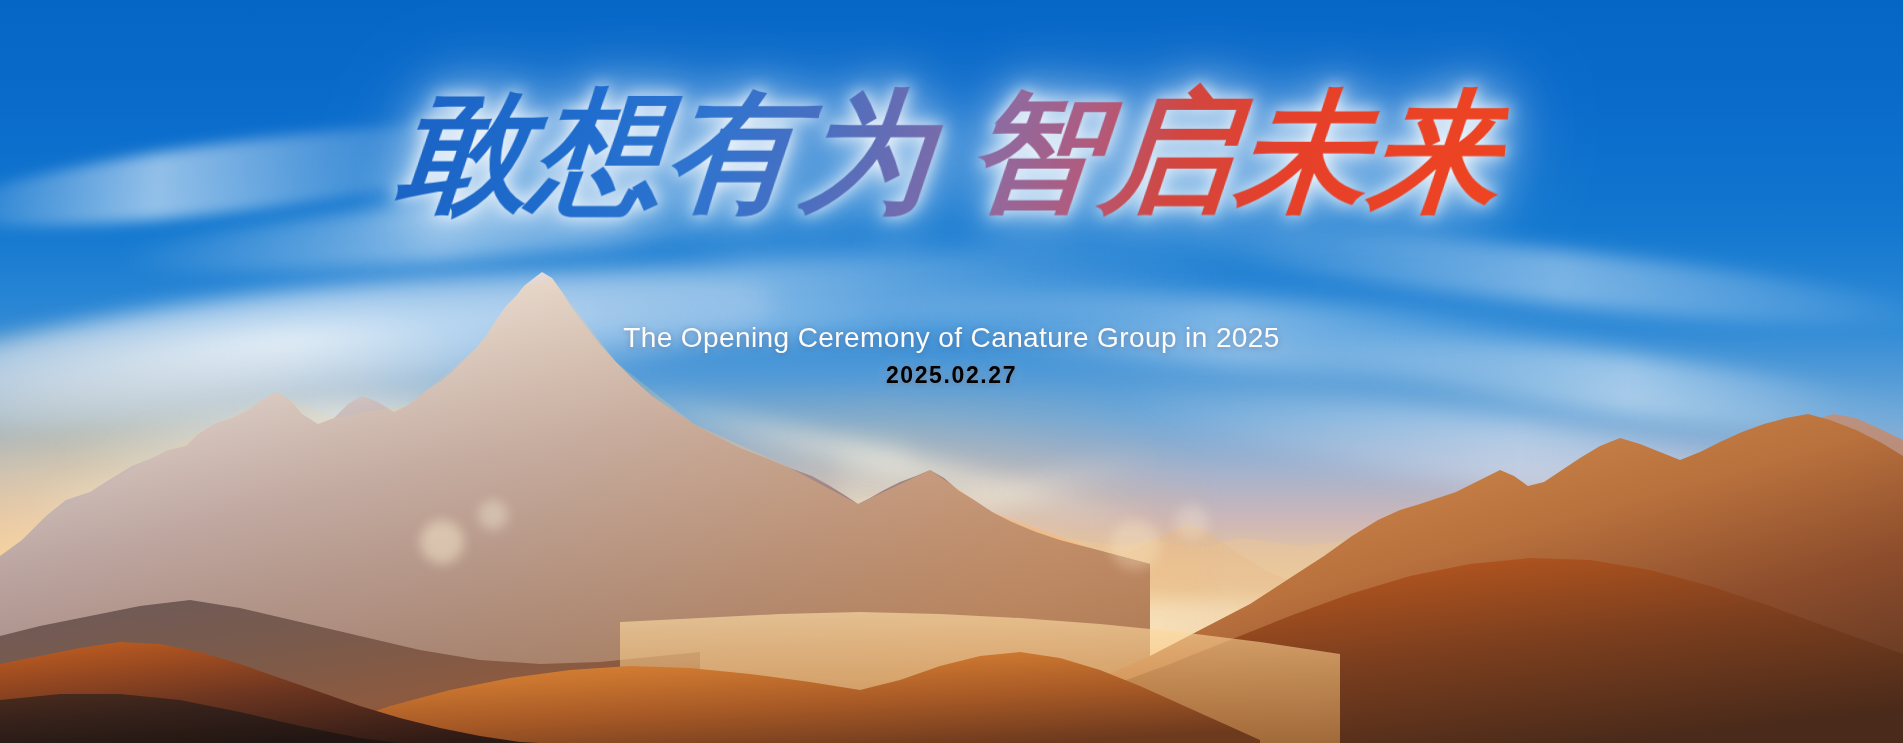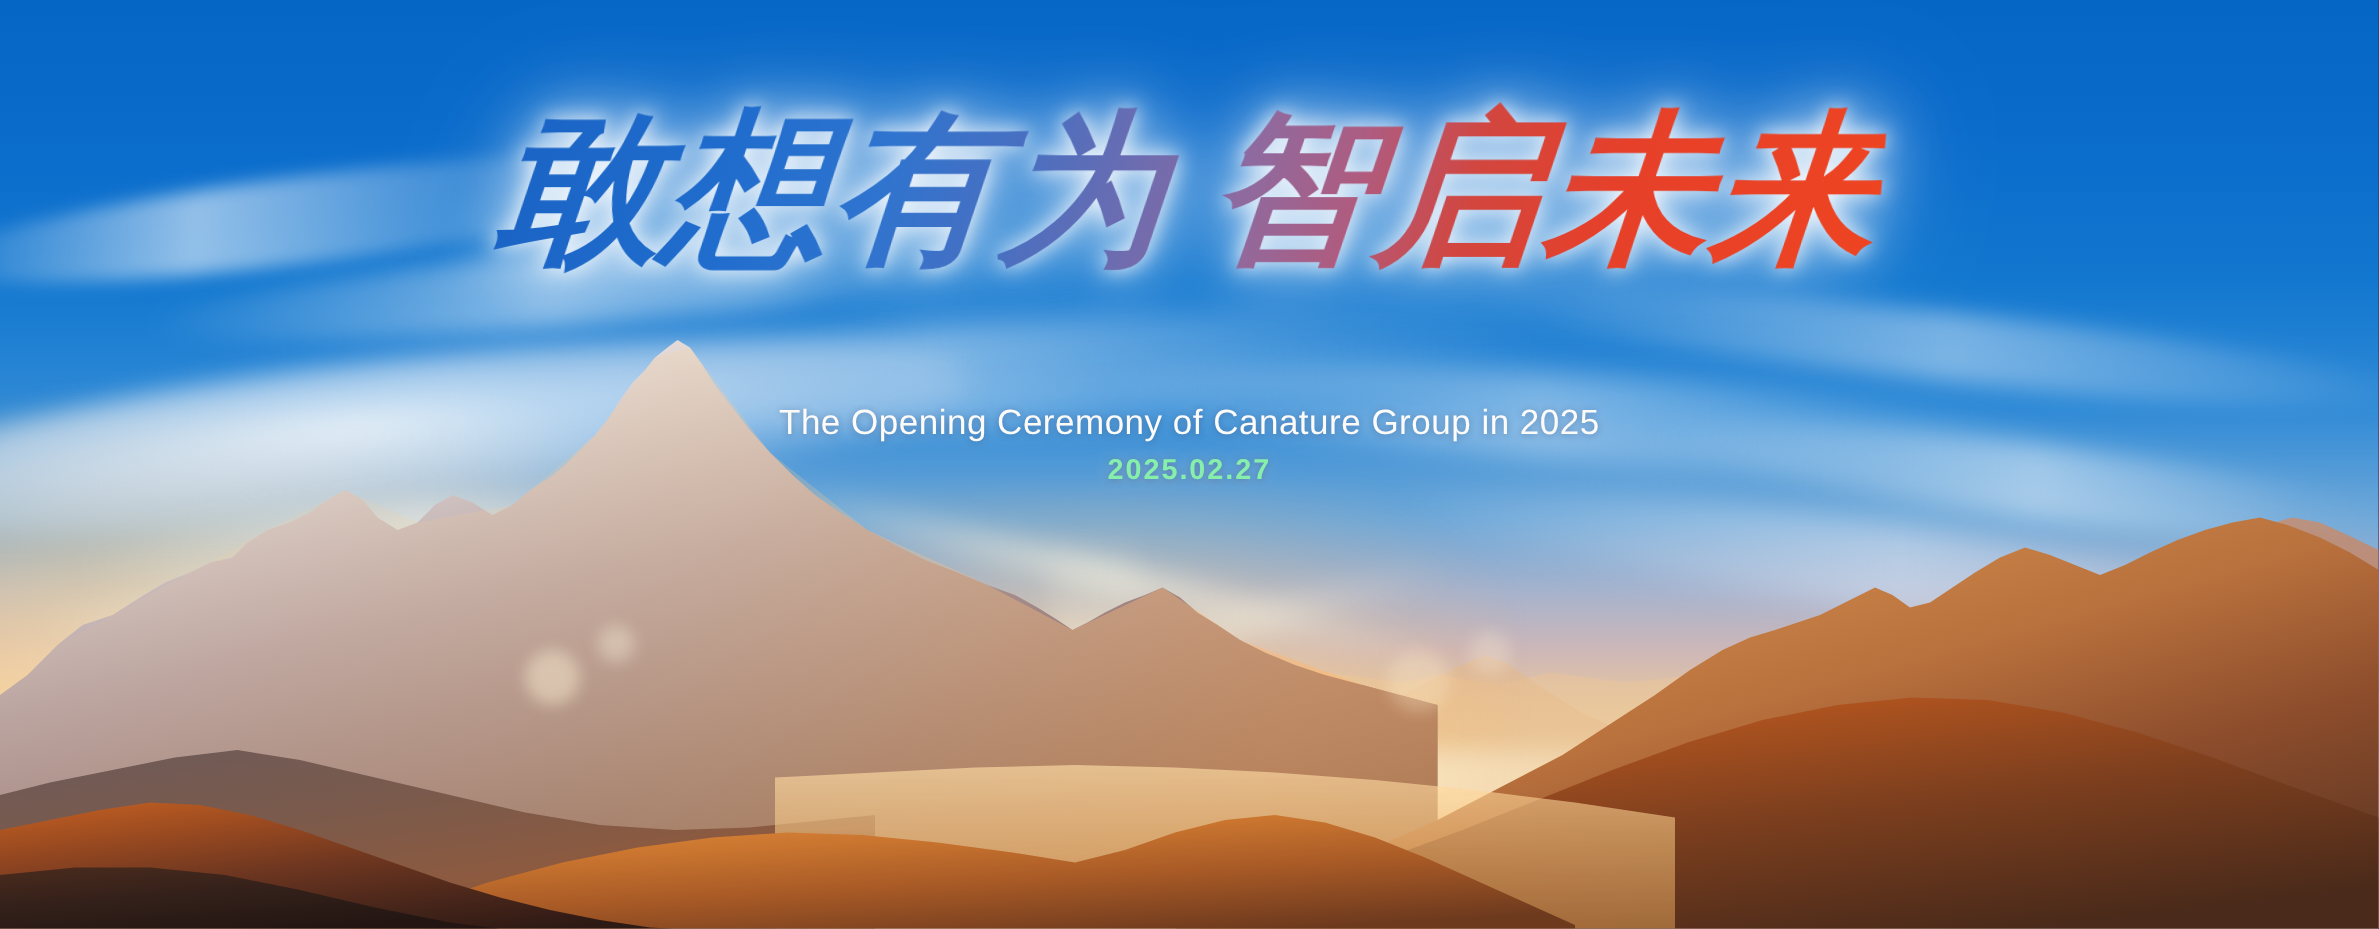--- a/index.html
+++ b/index.html
@@ -165,21 +165,21 @@
     color:#fdfbf8;
     letter-spacing:.4px;
     text-shadow:0 1px 6px rgba(40,60,110,.40), 0 0 16px rgba(255,255,255,.26);
     margin-top:16px;
   }
   .event-date{
     position:absolute; left:0; top:362px; width:100%;
     text-align:center;
     font-size:23px;
     font-weight:700;
-    color:#86efac;
+    color:#000000;
     letter-spacing:1.6px;
     text-shadow:0 1px 6px rgba(90,80,90,.45), 0 0 14px rgba(255,255,255,.35);
   }
 </style>
 </head>
 <body>
 
 <div id="banner">
 
   <div class="sky"></div>

